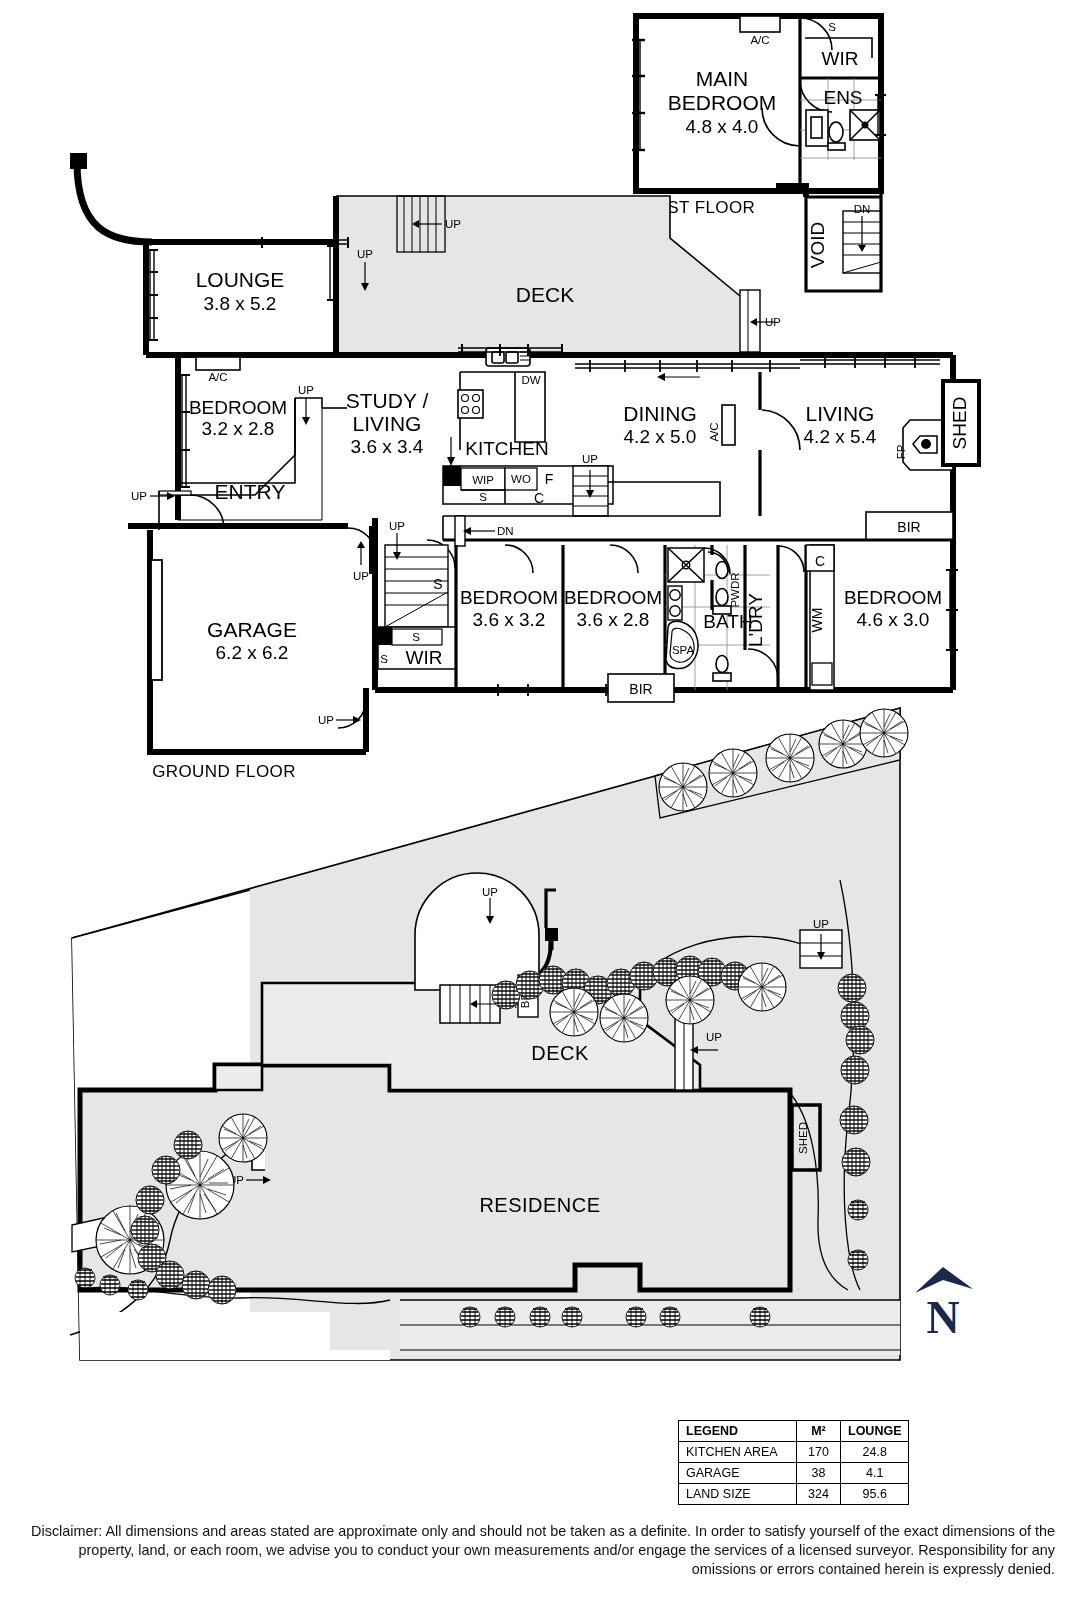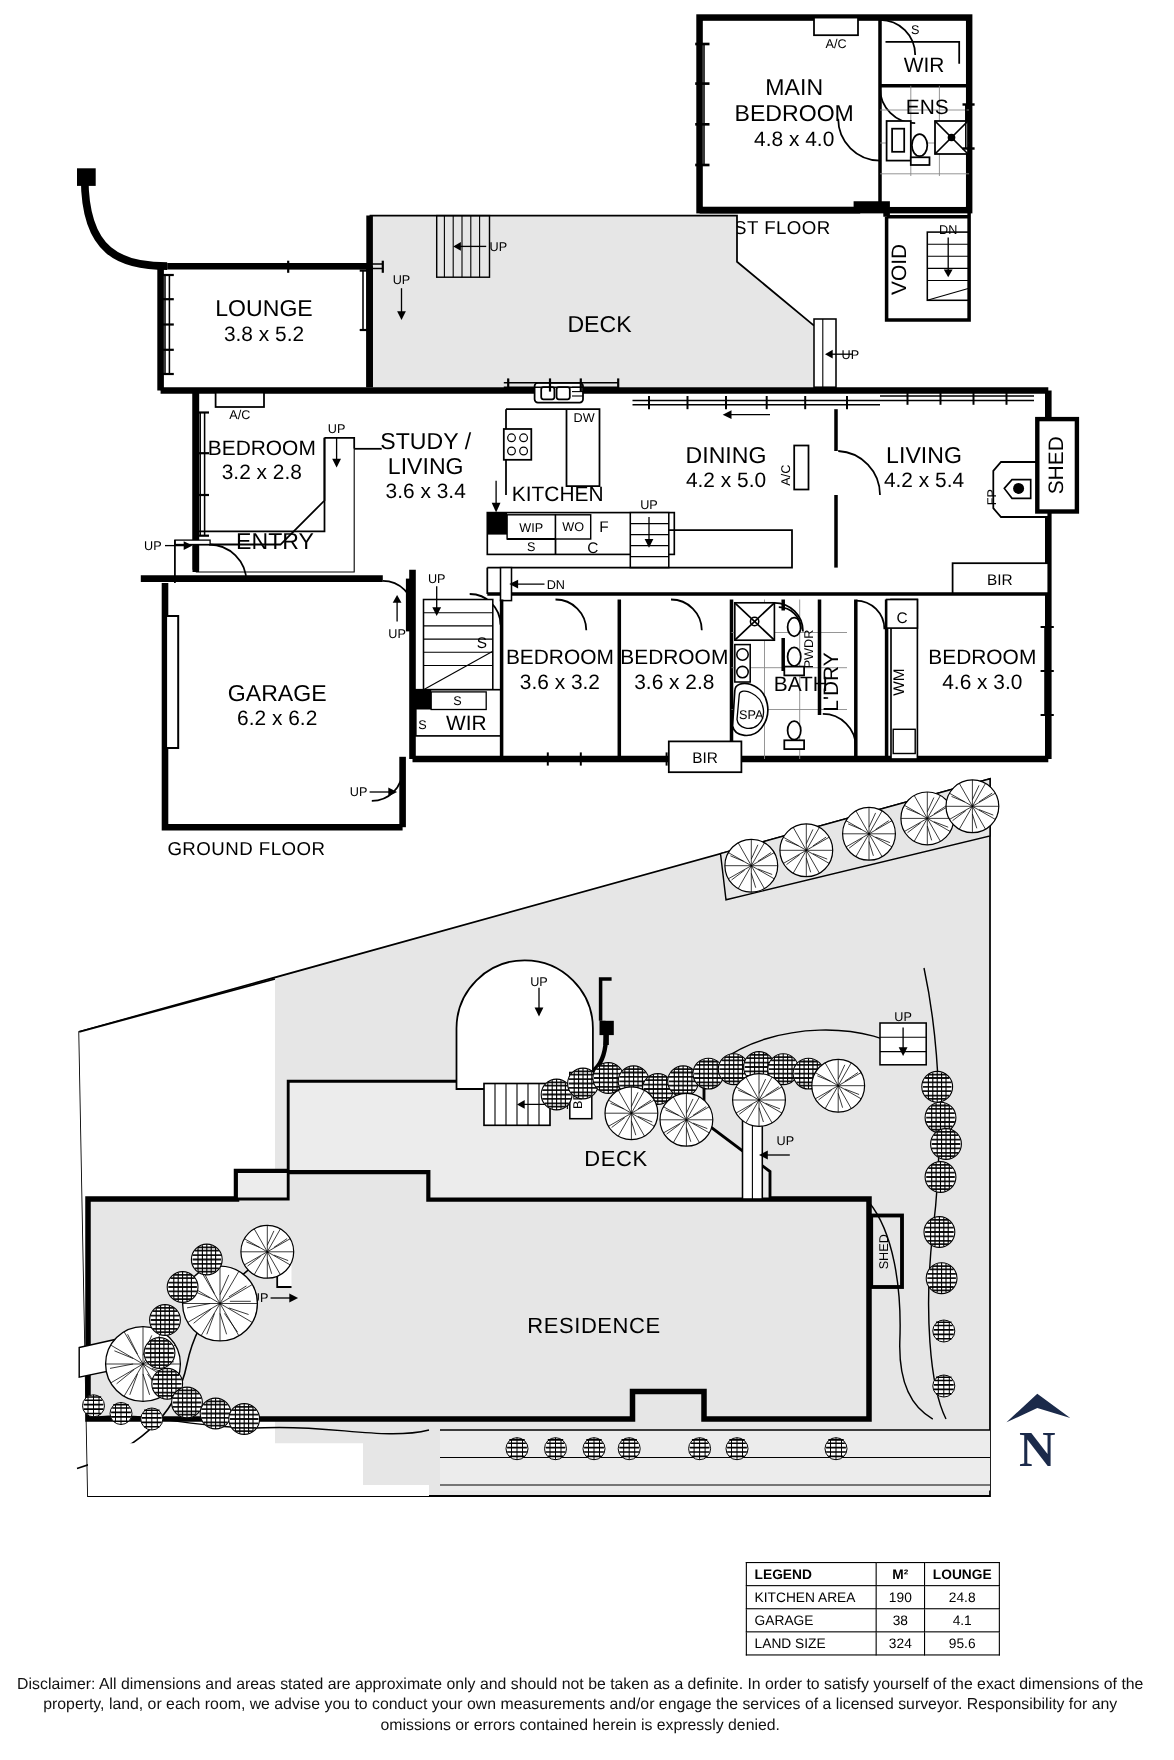--- a/index.html
+++ b/index.html
@@ -52,22 +52,22 @@
     padding:3px 7px;
     text-align:center;
     white-space:nowrap;
   }
   #legend-table th { font-weight:bold;margin-top:36px; }
   #legend-table td.lbl, #legend-table th.lbl { text-align:left; min-width:118px; }
   #legend-table td.num, #legend-table th.num { min-width:44px;text-align:center; }
 
   #disclaimer {
     position:absolute;
-    left:0; right:12px;
-    text-align:center;
+    left:0; right:0;
+    text-align:right;
     font-family:"Liberation Sans", sans-serif;
     font-size:14.4px;
     line-height:1.32;
     color:#111;
     padding:0 12px;
   }
 </style>
 </head>
 <body>
 
@@ -758,21 +758,21 @@
   <thead>
     <tr>
       <th class="lbl">LEGEND</th>
       <th class="num">M²</th>
       <th class="num">LOUNGE</th>
     </tr>
   </thead>
   <tbody>
     <tr>
       <td class="lbl">KITCHEN AREA</td>
-      <td class="num">190</td>
+      <td class="num">170</td>
       <td class="num">24.8</td>
     </tr>
     <tr>
       <td class="lbl">GARAGE</td>
       <td class="num">38</td>
       <td class="num">4.1</td>
     </tr>
     <tr>
       <td class="lbl">LAND SIZE</td>
       <td class="num">324</td>

